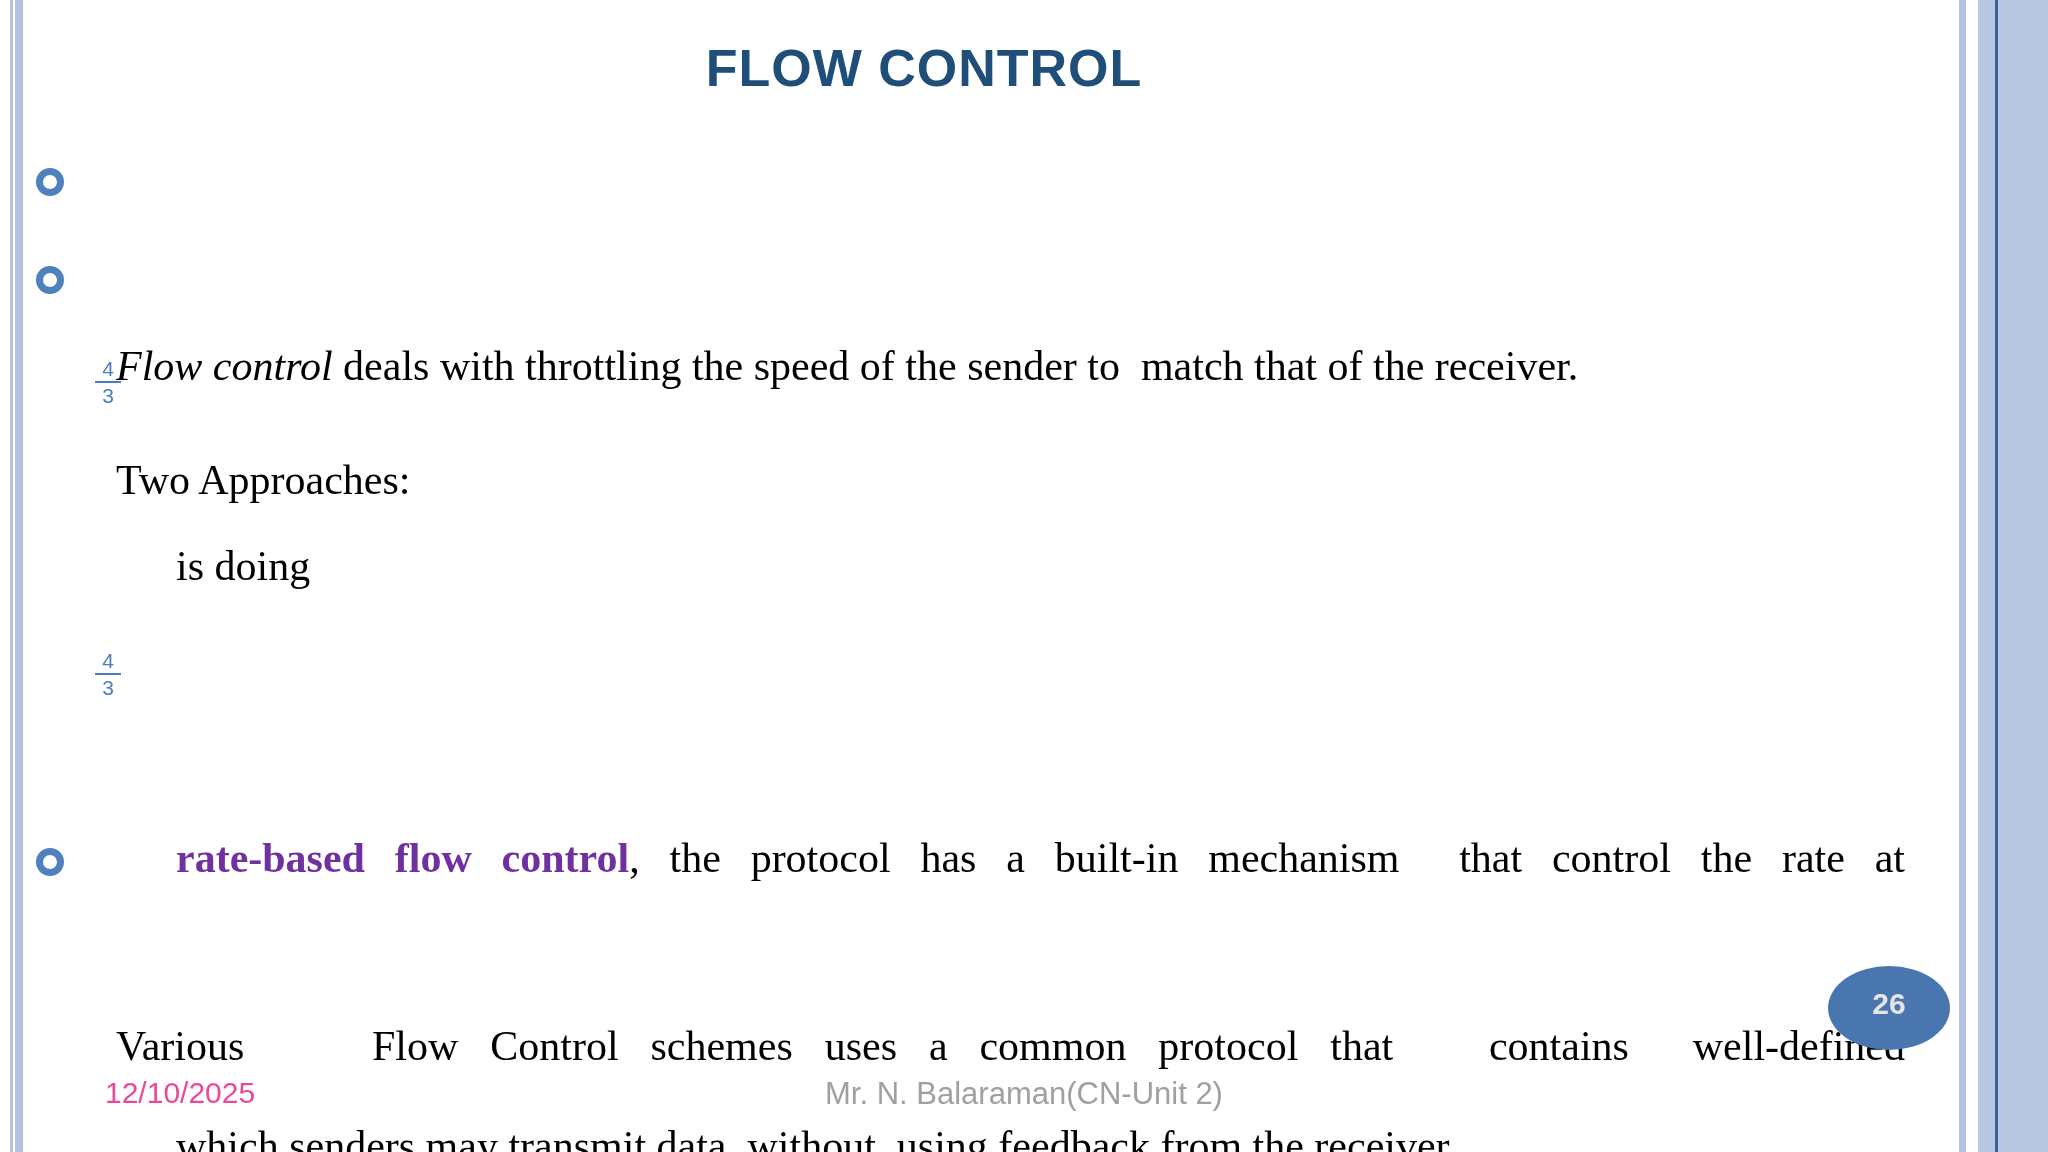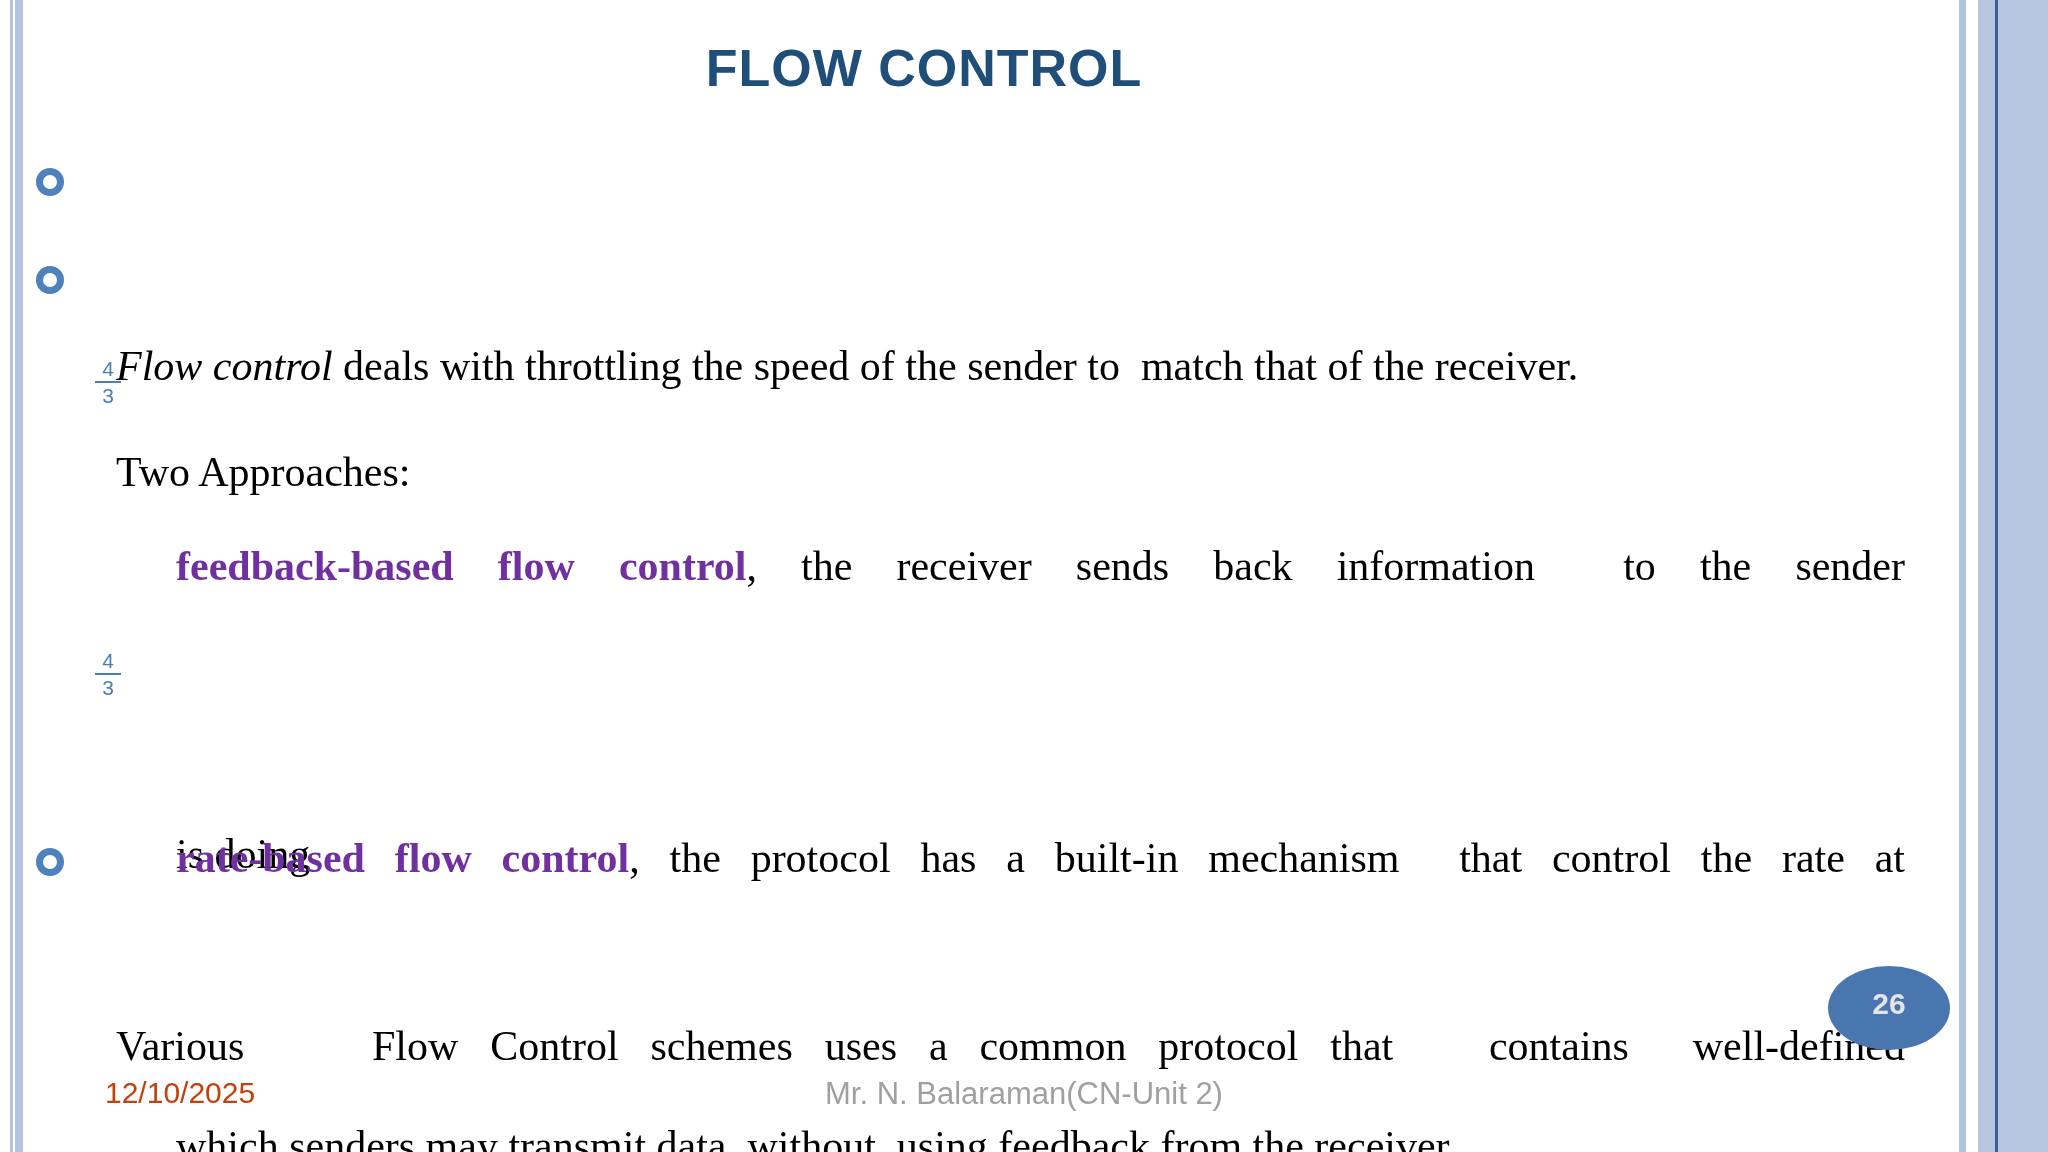--- a/index.html
+++ b/index.html
@@ -40,21 +40,21 @@
   
   .frac{
     position:absolute;left:95px;width:26px;text-align:center;
     font-family:"Liberation Sans", sans-serif;color:#4a7ebb;
     font-size:21px;line-height:25px;font-weight:normal;
   }
   .frac .den{border-top:2px solid #4a7ebb;}
   
   .footer-date{
     position:absolute;left:105px;top:1076px;
-    font-family:"Liberation Sans", sans-serif;font-size:30px;color:#c2410c;
+    font-family:"Liberation Sans", sans-serif;font-size:30px;color:#ec4899;
   }
   .footer-author{
     position:absolute;left:0;top:1076px;width:2048px;text-align:center;
     font-family:"Liberation Sans", sans-serif;font-size:31px;color:#a0a0a0;
   }
   
   .badge{
     position:absolute;left:1828px;top:966px;width:122px;height:84px;
     background:#4a76b0;border-radius:50%;
     display:flex;align-items:center;justify-content:center;
@@ -75,30 +75,29 @@
 </div>
 
 <div class="title">FLOW CONTROL</div>
 
 <div class="ring" style="top:168px"></div>
 <div class="para lvl1" style="top:126px">
   <div class="line"><span class="italic">Flow control</span><span> deals with throttling the speed of the sender to  match that of the receiver.</span></div>
 </div>
 
 <div class="ring" style="top:266px"></div>
-<div class="para lvl1" style="top:232px">
+<div class="para lvl1" style="top:240px">
   <div class="line">Two Approaches:</div>
 </div>
 
 <div class="frac" style="top:356px">
   <div class="num">4</div>
   <div class="den">3</div>
 </div>
 <div class="para lvl2" style="top:326px">
-  <div class="line just"><span class="plead">feedback-based flow control</span><span>, the receiver sends back information  to the sender</span></div>
   <div class="line">is doing</div>
 </div>
 
 <div class="frac" style="top:648px">
   <div class="num">4</div>
   <div class="den">3</div>
 </div>
 <div class="para lvl2" style="top:618px">
   <div class="line just"><span class="plead">rate-based flow control</span><span>, the protocol has a built-in mechanism  that control the rate at</span></div>
   <div class="line">which senders may transmit data, without  using feedback from the receiver.</div>

